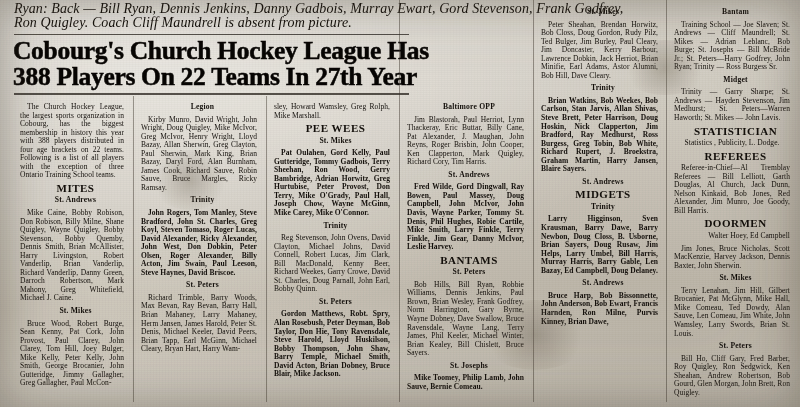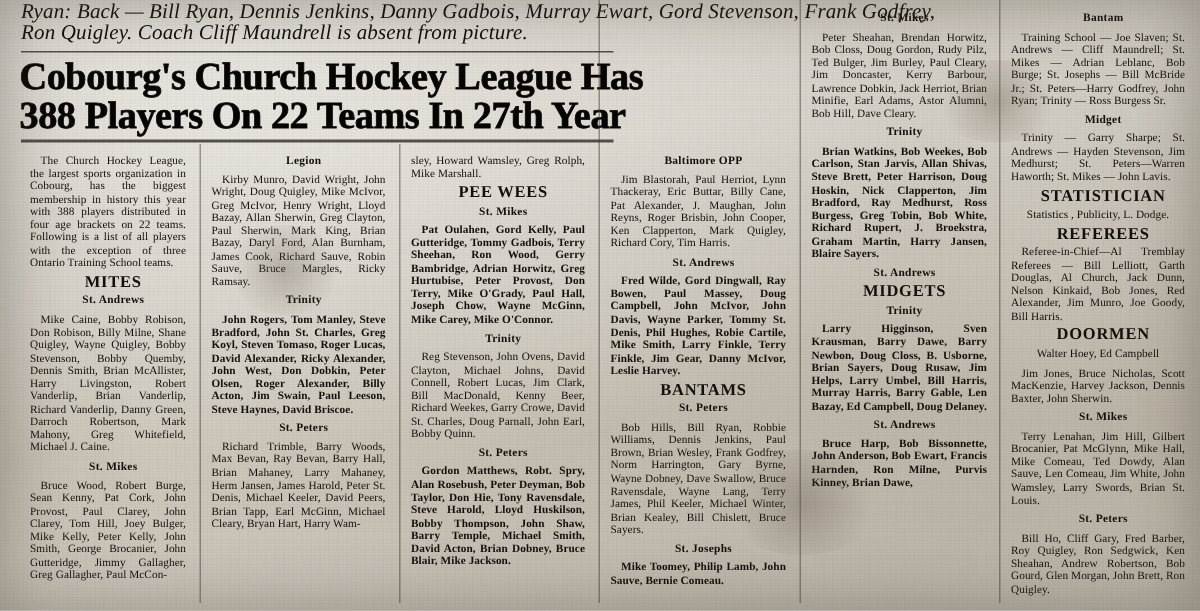--- a/index.html
+++ b/index.html
@@ -168,21 +168,21 @@
   <div class="col" style="left:670px;top:4px;width:124px;">
     <p class="hd sub">Bantam</p>
     <p>Training School — Joe Slaven; St. Andrews — Cliff Maundrell; St. Mikes — Adrian Leblanc, Bob Burge; St. Josephs — Bill McBride Jr.; St. Peters—Harry Godfrey, John Ryan; Trinity — Ross Burgess Sr.</p>
     <p class="hd sub">Midget</p>
     <p>Trinity — Garry Sharpe; St. Andrews — Hayden Stevenson, Jim Medhurst; St. Peters—Warren Haworth; St. Mikes — John Lavis.</p>
     <p class="hd big">STATISTICIAN</p>
     <p style="text-indent:0;text-align:center">Statistics , Publicity, L. Dodge.</p>
     <p class="hd big">REFEREES</p>
     <p>Referee-in-Chief—Al Tremblay Referees — Bill Lelliott, Garth Douglas, Al Church, Jack Dunn, Nelson Kinkaid, Bob Jones, Red Alexander, Jim Munro, Joe Goody, Bill Harris.</p>
     <p class="hd big">DOORMEN</p>
-    <p style="text-indent:0;text-align:center">Walter Hoey, Ed Campbell</p>
+    <p style="text-indent:0;text-align:right">Walter Hoey, Ed Campbell</p>
     <p>Jim Jones, Bruce Nicholas, Scott MacKenzie, Harvey Jackson, Dennis Baxter, John Sherwin.</p>
     <p class="hd sub">St. Mikes</p>
     <p>Terry Lenahan, Jim Hill, Gilbert Brocanier, Pat McGlynn, Mike Hall, Mike Comeau, Ted Dowdy, Alan Sauve, Len Comeau, Jim White, John Wamsley, Larry Swords, Brian St. Louis.</p>
     <p class="hd sub">St. Peters</p>
     <p>Bill Ho, Cliff Gary, Fred Barber, Roy Quigley, Ron Sedgwick, Ken Sheahan, Andrew Robertson, Bob Gourd, Glen Morgan, John Brett, Ron Quigley.</p>
   </div>
 
   <div class="smudge" style="left:150px;top:150px;width:80px;height:60px;"></div>
   <div class="smudge" style="left:480px;top:300px;width:110px;height:70px;"></div>
   <div class="smudge" style="left:620px;top:40px;width:90px;height:55px;"></div>

